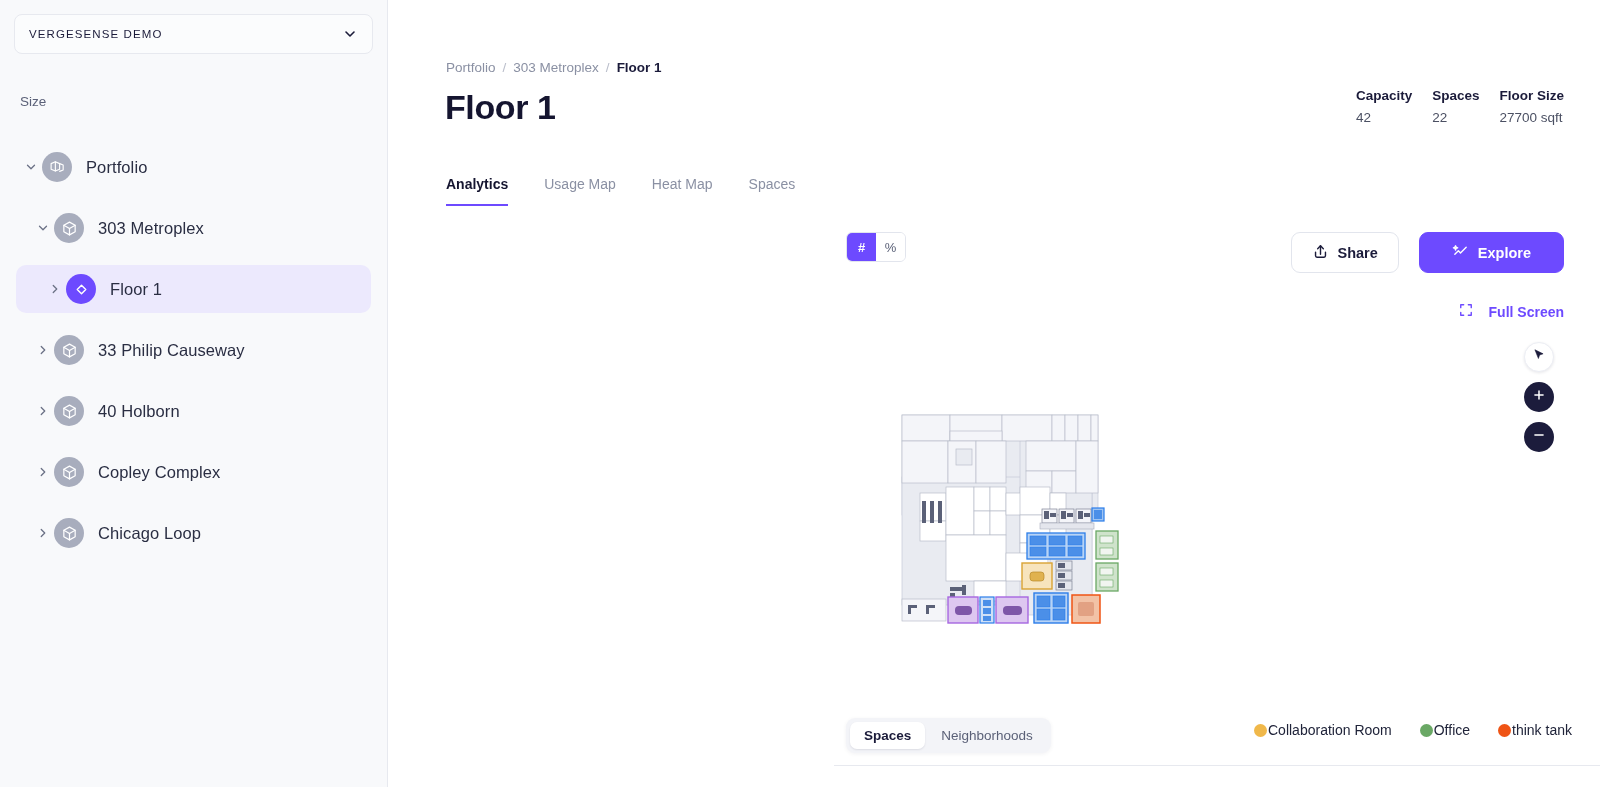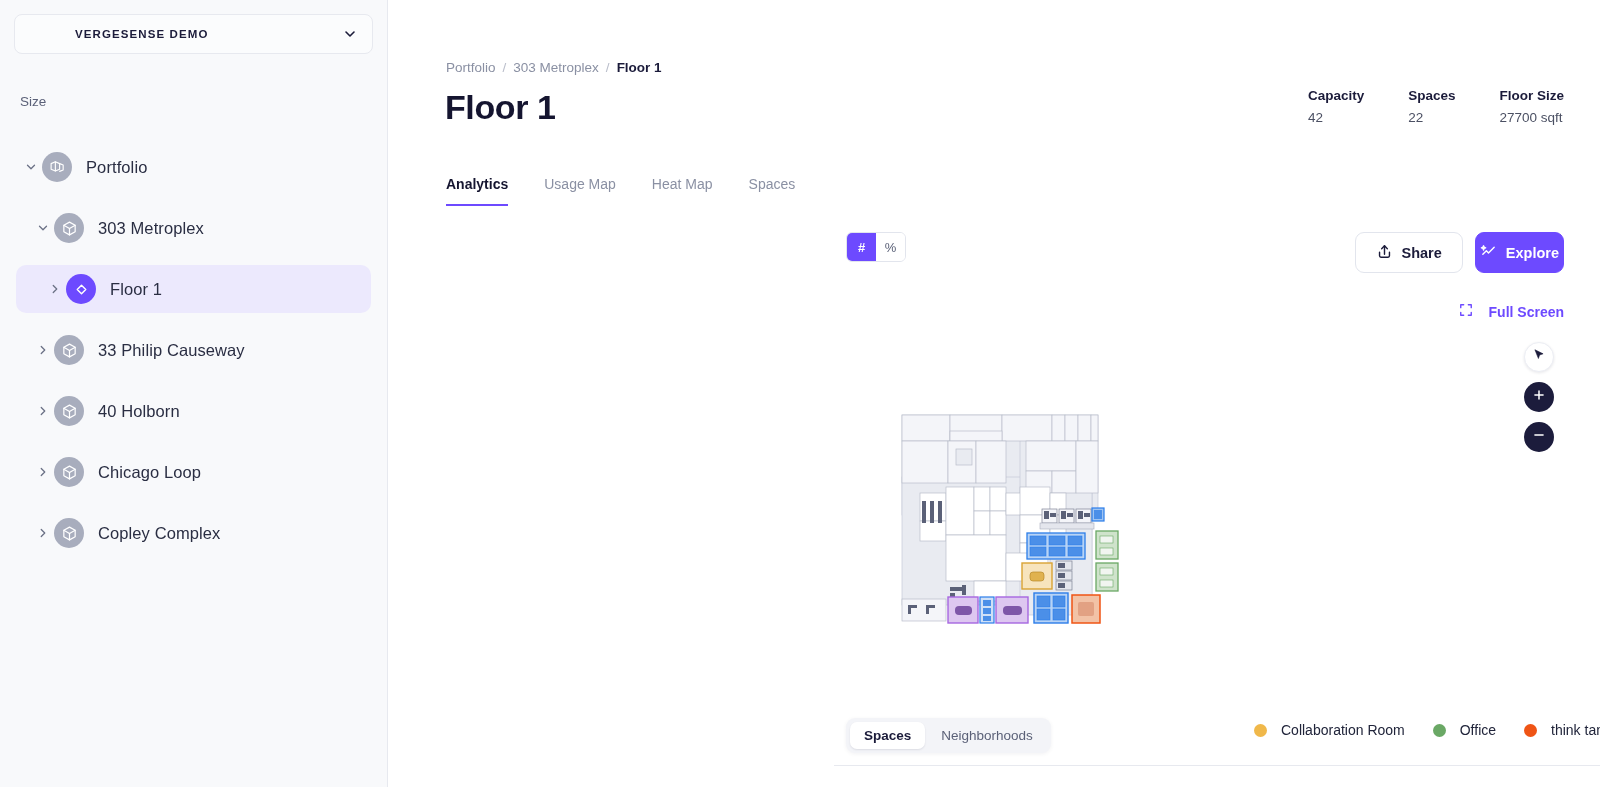--- a/index.html
+++ b/index.html
@@ -24,23 +24,22 @@
     margin: 14px 14px 0 14px;
     height: 40px;
     background: #fbfcfd;
     border: 1px solid #e7e9ef;
     border-radius: 8px;
     display: flex; align-items: center; justify-content: space-between;
     padding: 0 14px;
     cursor: pointer;
   }
   .org-name {
-    font-size: 11.5px; font-weight: 700; letter-spacing: 1.1px;
+    font-size: 11.5px; font-weight: 400; letter-spacing: 1.1px;
     color: #1b1b3a;
-    margin-left: 46px;
   }
   .chev-dn { width: 16px; height: 16px; display:block; }
   .col-head {
     position: absolute; top: 94px; left: 20px;
     font-size: 13.5px; color: #5b6178;
   }
   .tree { position: absolute; top: 130px; left: 0; right: 0; }
   .node {
     display: flex; align-items: center;
     height: 48px;
@@ -76,21 +75,21 @@
   .crumbs .sep { color: #b9bdca; }
   .crumbs .cur { color: #1b1b3a; font-weight: 700; cursor: default; }
 
   .page-title {
     position: absolute; top: 88px; left: 57px;
     font-size: 34px; font-weight: 700; letter-spacing: -0.4px; color: #151530;
   }
 
   .stats {
     position: absolute; top: 88px; right: 36px;
-    display: flex; gap: 44px;
+    display: flex; gap: 20px;
   }
   .stat-k { font-size: 13.5px; font-weight: 700; color: #1b1b3a; }
   .stat-v { font-size: 13.5px; color: #4b5063; margin-top: 7px; }
 
   .tabs {
     position: absolute; top: 176px; left: 58px;
     display: flex; gap: 36px;
   }
   .tab {
     font-size: 14px; color: #8a90a3; padding-bottom: 12px; cursor: pointer;
@@ -108,27 +107,27 @@
   }
   .dd span { font-size: 14.5px; color: #2a2e43; }
   .dd svg { width: 15px; height: 15px; color:#5b6178; }
   .seg { display:flex; height: 30px; border:1px solid #e2e5ed; border-radius: 6px; overflow:hidden; }
   .seg div {
     width: 29px; display:flex; align-items:center; justify-content:center;
     font-size: 13px; cursor: pointer; color:#5b6178; background:#fff;
   }
   .seg div.on { background:#6d4aff; color:#fff; font-weight:700; }
 
-  .actions { position: absolute; top: 232px; right: 36px; display:flex; gap: 12px; }
+  .actions { position: absolute; top: 232px; right: 36px; display:flex; gap: 20px; }
   .btn {
     height: 41px; border-radius: 9px; display:flex; align-items:center; gap:9px;
     padding: 0 20px; font-size: 14.5px; font-weight:700; cursor:pointer;
   }
   .btn-ghost { background:#fff; border:1px solid #e2e5ed; color:#1b1b3a; }
-  .btn-primary { background:#6d4aff; border:1px solid #6d4aff; color:#fff; padding: 0 4px; }
+  .btn-primary { background:#6d4aff; border:1px solid #6d4aff; color:#fff; padding: 0 32px; }
   .btn svg { width: 17px; height: 17px; }
 
   .fs-btn {
     position:absolute; top: 303px; right: 36px;
     display:flex; align-items:center; gap:16px;
     color:#6d4aff; font-size:14px; font-weight:700; cursor:pointer;
   }
   .fs-btn svg { width:14px; height:14px; }
 
   
@@ -145,21 +144,21 @@
   .bottom-rule { position:absolute; left:446px; right:0; top:765px; height:1px; background:#e7e9ef; }
   .sw-toggle {
     position:absolute; left:458px; top:718px;
     display:flex; background:#f3f4f8; border-radius:9px; padding:4px; gap:2px;
     box-shadow: 0 1px 4px rgba(20,20,50,.06);
   }
   .sw-toggle div { font-size:13.5px; padding:6px 14px; border-radius:7px; cursor:pointer; color:#5b6178; }
   .sw-toggle div.on { background:#fff; color:#1b1b3a; font-weight:700; box-shadow:0 1px 2px rgba(20,20,50,.10); }
 
   .legend { position:absolute; left:866px; top:722px; display:flex; align-items:center; gap:12px; }
-  .lg { display:flex; align-items:center; gap:14px; margin-right:16px;text-align:center; }
+  .lg { display:flex; align-items:center; gap:1px; margin-right:16px;text-align:center; }
   .dot { width:13px; height:13px; border-radius:50%; flex:0 0 13px; }
   .lg span { font-size:14px; color:#20243a; white-space:nowrap; }
 </style>
 </head>
 <body>
 
 <div class="app">
 
   <div class="sidebar">
 
@@ -254,36 +253,36 @@
               <polyline points="9 6 15 12 9 18"></polyline>
             </svg>
           </span>
           <span class="nicon">
             <svg viewBox="0 0 24 24" fill="none" stroke="#fff" stroke-width="1.7" stroke-linecap="round" stroke-linejoin="round">
               <path d="M12 3l8 4.5v9L12 21l-8-4.5v-9z"></path>
               <path d="M4 7.5l8 4.5 8-4.5"></path>
               <path d="M12 12v9"></path>
             </svg>
           </span>
-          <span class="nlabel">Chicago Loop</span>
+          <span class="nlabel">Copley Complex</span>
         </div>
         <div class="node lvl1">
           <span class="twisty">
             <svg viewBox="0 0 24 24" fill="none" stroke="currentColor" stroke-width="2.2" stroke-linecap="round" stroke-linejoin="round">
               <polyline points="9 6 15 12 9 18"></polyline>
             </svg>
           </span>
           <span class="nicon">
             <svg viewBox="0 0 24 24" fill="none" stroke="#fff" stroke-width="1.7" stroke-linecap="round" stroke-linejoin="round">
               <path d="M12 3l8 4.5v9L12 21l-8-4.5v-9z"></path>
               <path d="M4 7.5l8 4.5 8-4.5"></path>
               <path d="M12 12v9"></path>
             </svg>
           </span>
-          <span class="nlabel">Copley Complex</span>
+          <span class="nlabel">Chicago Loop</span>
         </div>
       </div>
   </div>
 
   <div class="main">
 
     <div class="crumbs" id="crumbs">
         <span class="c">Portfolio</span>
         <span class="sep">/</span>
         <span class="c">303 Metroplex</span>

